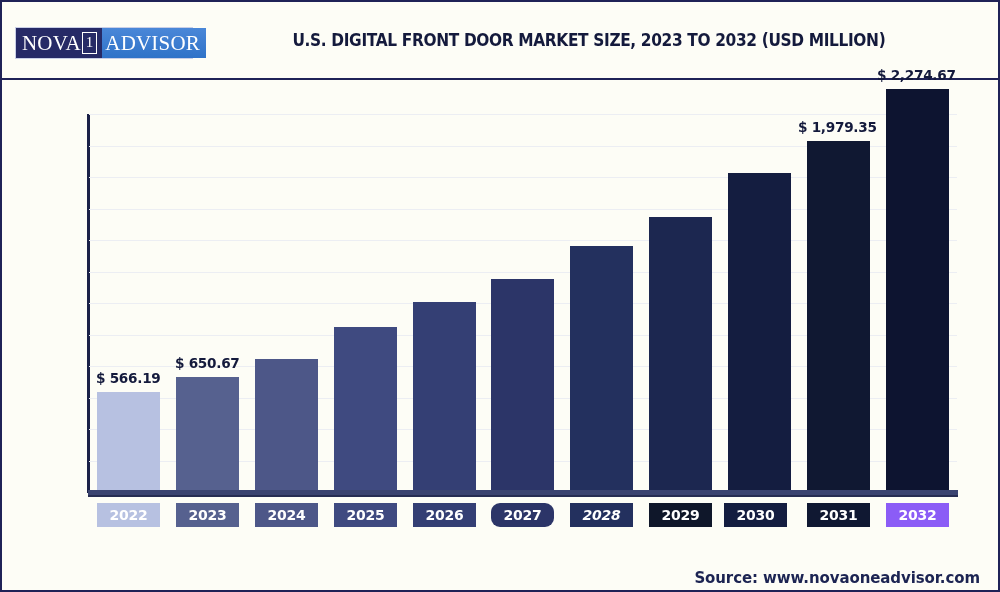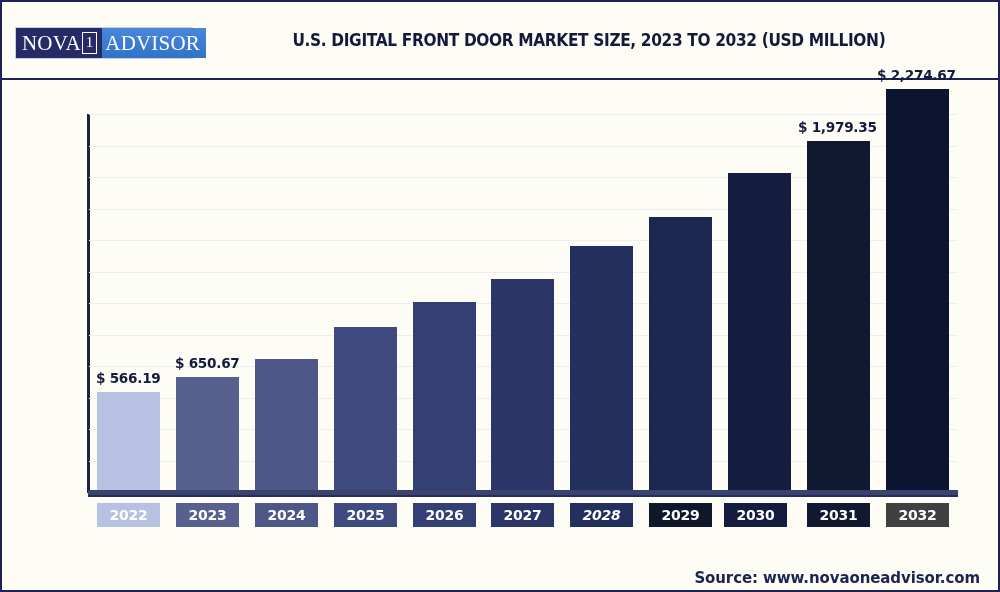--- a/index.html
+++ b/index.html
@@ -210,22 +210,22 @@
       <div class="bar" style="left: 797px; width: 63px; height: 403px; background: rgb(13, 20, 48);"></div>
       <div class="bar-label" style="left: 788px; top: -47px;">$ 2,274.67</div>
     </div>
   <div id="xaxis"></div>
   <div id="years">
       <div class="year-chip" style="left: 8px; width: 63px; background: rgb(183, 193, 225); color: rgb(255, 255, 255);">2022</div>
       <div class="year-chip" style="left: 87px; width: 63px; background: rgb(86, 97, 143);">2023</div>
       <div class="year-chip" style="left: 166px; width: 63px; background: rgb(77, 87, 136);">2024</div>
       <div class="year-chip" style="left: 245px; width: 63px; background: rgb(63, 74, 128);">2025</div>
       <div class="year-chip" style="left: 324px; width: 63px; background: rgb(52, 63, 116);">2026</div>
-      <div class="year-chip" style="left: 402px; width: 63px; background: rgb(44, 53, 104);">2027</div>
+      <div class="year-chip" style="left: 402px; width: 63px; background: rgb(44, 53, 104); border-radius: 9px;">2027</div>
       <div class="year-chip" style="left: 481px; width: 63px; background: rgb(35, 48, 94); font-style: italic;">2028</div>
       <div class="year-chip" style="left: 560px; width: 63px; background: #0f172a;">2029</div>
       <div class="year-chip" style="left: 635px; width: 63px; background: rgb(20, 29, 64);">2030</div>
       <div class="year-chip" style="left: 718px; width: 63px; background: rgb(16, 24, 50);">2031</div>
-      <div class="year-chip" style="left: 797px; width: 63px; background: #404040;">2032</div>
+      <div class="year-chip" style="left: 797px; width: 63px; background: #8b5cf6;">2032</div>
     </div>
 
   <div id="source">Source: www.novaoneadvisor.com</div>
 </div>
 
 </body></html>

